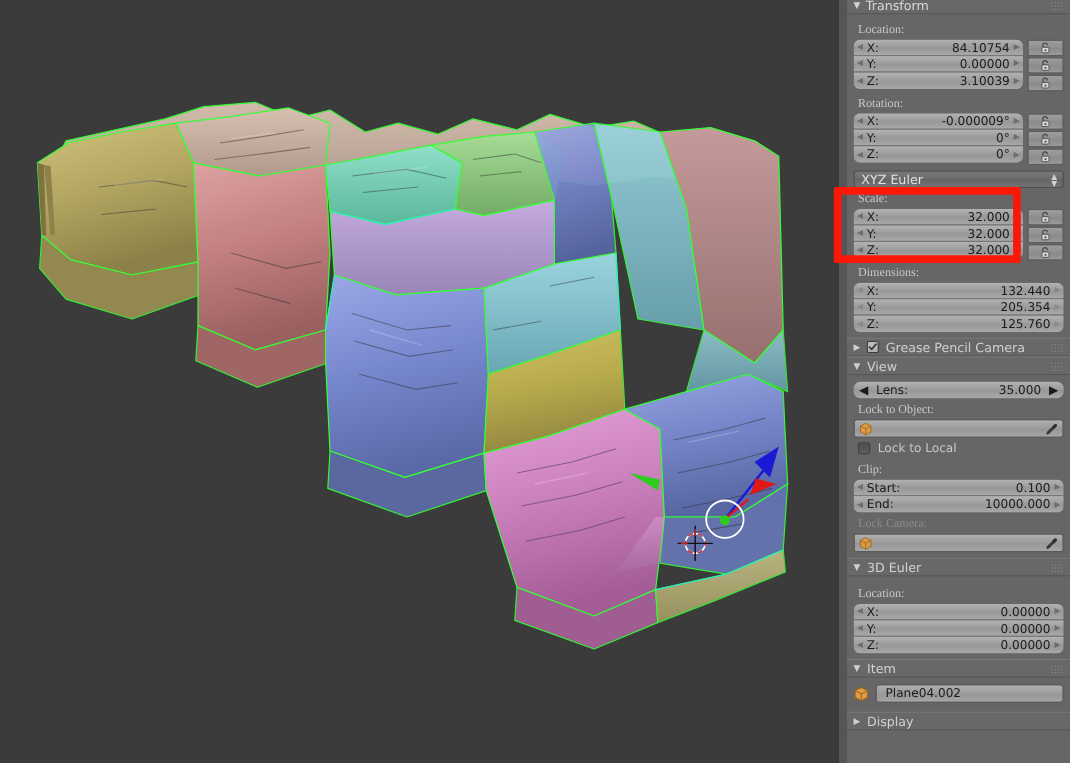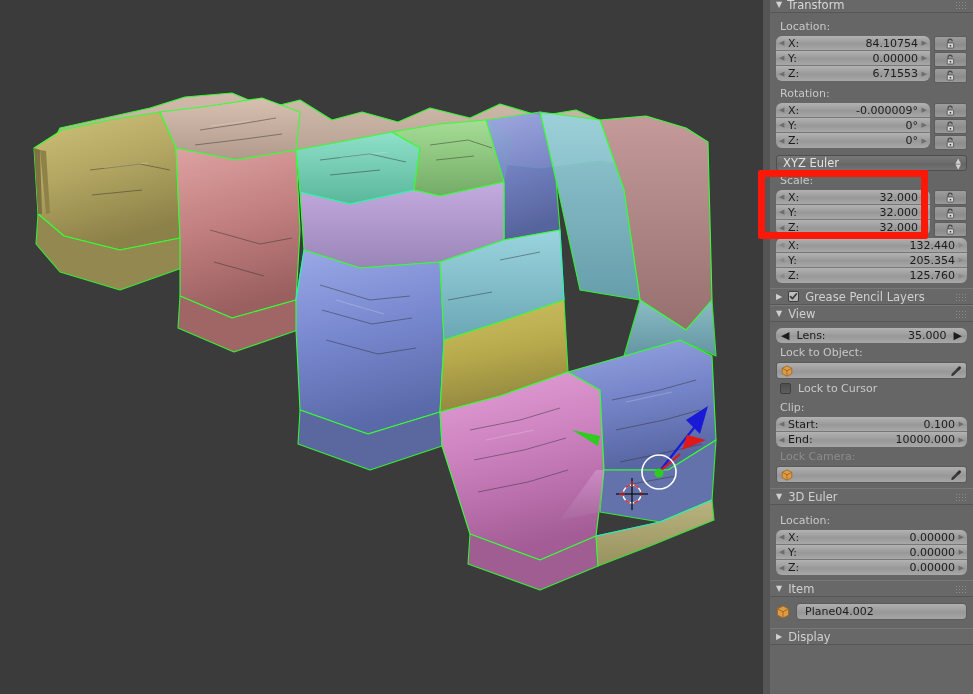--- a/index.html
+++ b/index.html
@@ -60,20 +60,21 @@
   }
   .grip i {
     position:absolute; width:1px; height:1px; background:#8e8e8e;
   }
 
   .section-body { padding: 3px 6px 5px 6px; }
 
   .label {
     color:#c8c8c8; font-size:11px; line-height:14px;
     padding: 3px 0 2px 4px;
+    font-family: Liberation Serif, serif;
   }
   .label.dim { color:#8c8c8c; }
 
   
   .fgroup { display:flex; gap:4px; align-items:flex-start; }
   .fcol { flex: 1 1 auto; }
   .lockcol { width: 33px; flex: 0 0 33px; }
 
   .fstack { border-radius: 6px; overflow: hidden; }
   .field {
@@ -404,21 +405,21 @@
               </div>
               <div class="field">
                 <span class="arrL">◀</span>
                 <span class="fname">Y:</span>
                 <span class="fval">0.00000</span>
                 <span class="arrR">▶</span>
               </div>
               <div class="field">
                 <span class="arrL">◀</span>
                 <span class="fname">Z:</span>
-                <span class="fval">6.71553</span>
+                <span class="fval">3.10039</span>
                 <span class="arrR">▶</span>
               </div>
             </div>
           </div>
           <div class="lockcol">
             <div class="lockbtn">
               <svg width="11" height="11" viewBox="0 0 11 11">
                 <path d="M3 5 V3.2 A2.1 2.1 0 0 1 7.2 3.2" fill="none" stroke="#4a4a4a" stroke-width="1.1"></path>
                 <rect x="2.2" y="5" width="6.4" height="5" rx="0.6" fill="#d6d6d6" stroke="#4a4a4a" stroke-width="0.8"></rect>
                 <rect x="4.7" y="7" width="1.5" height="1.5" fill="#3a3a3a"></rect>
@@ -539,20 +540,21 @@
             <div class="lockbtn">
               <svg width="11" height="11" viewBox="0 0 11 11">
                 <path d="M3 5 V3.2 A2.1 2.1 0 0 1 7.2 3.2" fill="none" stroke="#4a4a4a" stroke-width="1.1"></path>
                 <rect x="2.2" y="5" width="6.4" height="5" rx="0.6" fill="#d6d6d6" stroke="#4a4a4a" stroke-width="0.8"></rect>
                 <rect x="4.7" y="7" width="1.5" height="1.5" fill="#3a3a3a"></rect>
               </svg>
             </div>
           </div>
         </div>
 
+        <div class="label">Dimensions:</div>
         <div class="fstack" style="margin-right:0;">
           <div class="field noarrow">
             <span class="arrL">◀</span>
             <span class="fname">X:</span>
             <span class="fval">132.440</span>
             <span class="arrR">▶</span>
           </div>
           <div class="field noarrow">
             <span class="arrL">◀</span>
             <span class="fname">Y:</span>
@@ -568,21 +570,21 @@
         </div>
       </div>
 
       <div class="subhdr">
         <span class="tri">▶</span>
         <span class="chkbox on">
           <svg width="9" height="9" viewBox="0 0 9 9">
             <path d="M1.5 4.6 L3.4 6.6 L7.5 1.9" fill="none" stroke="#3c3c3c" stroke-width="1.6" stroke-linecap="round" stroke-linejoin="round"></path>
           </svg>
         </span>
-        <span>Grease Pencil Layers</span>
+        <span>Grease Pencil Camera</span>
         <span class="grip">
           <i style="left:0;top:0"></i>
             <i style="left:3px;top:0"></i>
             <i style="left:6px;top:0"></i>
             <i style="left:9px;top:0"></i>
           <i style="left:0;top:3px"></i>
             <i style="left:3px;top:3px"></i>
             <i style="left:6px;top:3px"></i>
             <i style="left:9px;top:3px"></i>
           <i style="left:0;top:6px"></i>
@@ -628,21 +630,21 @@
           </svg>
           <span class="txt"></span>
           <svg width="12" height="12" viewBox="0 0 12 12" style="position:absolute;right:4px;">
             <path d="M8.8 1.4 A1.6 1.6 0 0 1 10.9 3.5 L8.4 6 L6.3 3.9 Z" fill="#2f2f2f"></path>
             <path d="M6.6 4.2 L8.1 5.7 L3.5 10.3 L1.6 10.7 L2.0 8.8 Z" fill="#3a3a3a" stroke="#222" stroke-width="0.5"></path>
           </svg>
         </div>
 
         <div class="chkrow">
           <span class="chkbox"></span>
-          <span class="ctext">Lock to Cursor</span>
+          <span class="ctext">Lock to Local</span>
         </div>
 
         <div class="label">Clip:</div>
         <div class="fstack">
           <div class="field">
             <span class="arrL">◀</span>
             <span class="fname">Start:</span>
             <span class="fval">0.100</span>
             <span class="arrR">▶</span>
           </div>

